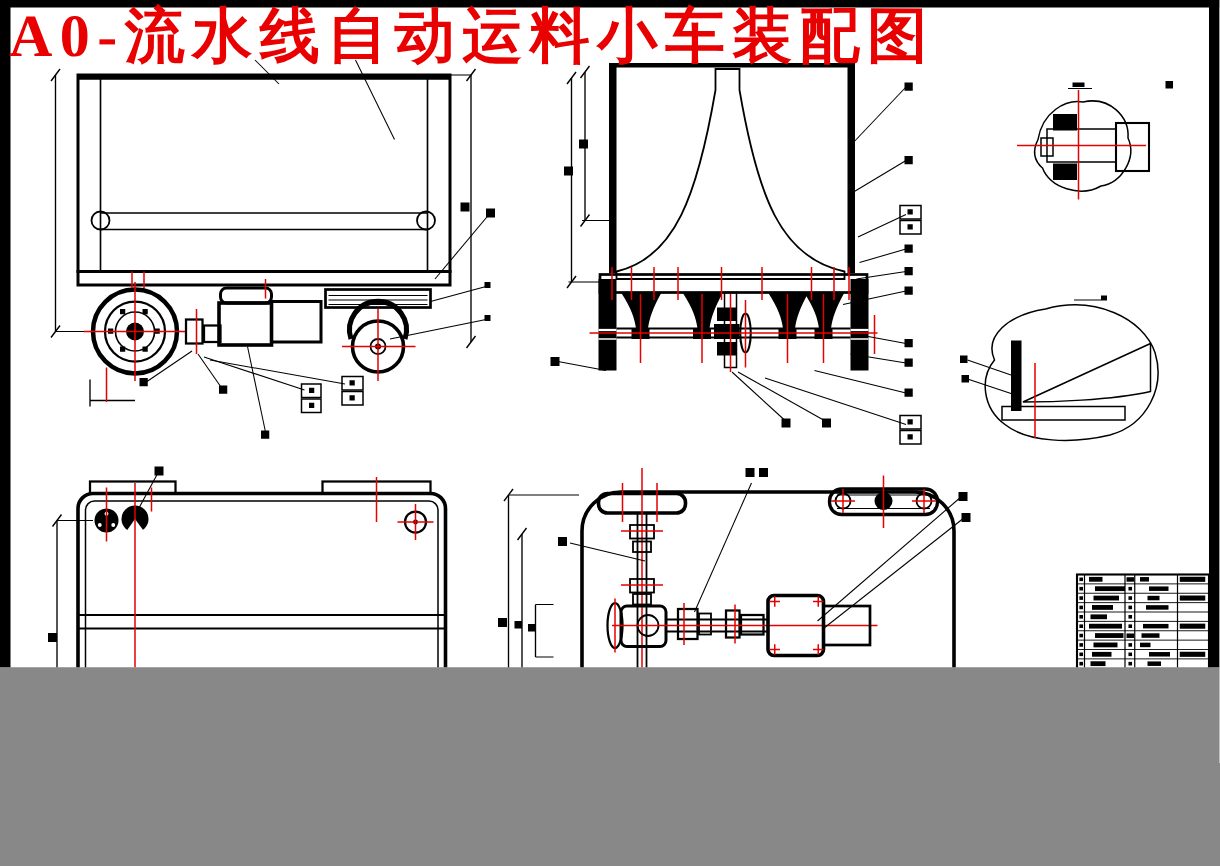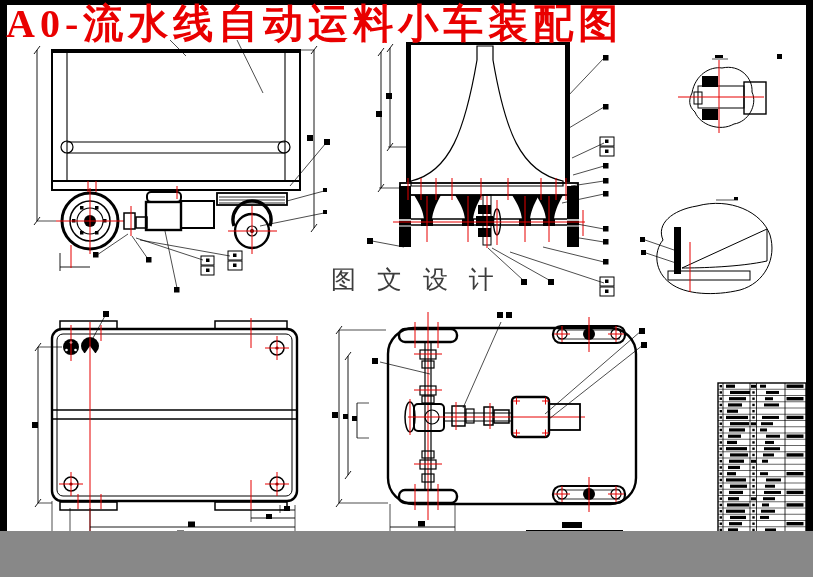--- a/index.html
+++ b/index.html
@@ -1,17 +1,17 @@
 <!DOCTYPE html>
 <html><head>
 <meta charset="utf-8">
 <style>
   html,body{margin:0;padding:0;background:#888;}
   .sheet{
-    position:relative;width:813px;height:531px;background:#ffffff;
+    position:relative;width:813px;height:445px;background:#ffffff;
     overflow:hidden;font-family:"Liberation Sans", sans-serif;
   }
   .sheet svg{position:absolute;left:0;top:0;}
   .drawing-title{
     position:absolute;left:6px;top:-4px;z-index:5;
     font-size:40px;font-weight:bold;color:#e90000;
     letter-spacing:5px;white-space:nowrap;
     font-family:"Liberation Serif", serif;
   }
   .watermark{
@@ -25,21 +25,20 @@
   .ld{stroke:#000;stroke-width:0.7;fill:none;}
   .dim{stroke:#000;stroke-width:0.9;fill:none;}
   .wl{stroke:#fff;fill:none;}
 </style>
 </head>
 <body>
 
 <div class="sheet">
 
   <div class="drawing-title">A0-流水线自动运料小车装配图</div>
-  <div class="watermark">图 文 设 计</div>
 
   <svg width="813" height="577" viewBox="0 0 813 577">
     <defs>
       <pattern id="hatch4" patternUnits="userSpaceOnUse" width="4.5" height="4.5">
         <path d="M0,4.5 L4.5,0" stroke="#000" stroke-width="0.9"></path>
       </pattern>
       <pattern id="hatchd" patternUnits="userSpaceOnUse" width="2.6" height="2.6">
         <path d="M0,2.6 L2.6,0" stroke="#000" stroke-width="0.8"></path>
       </pattern>
     </defs>

